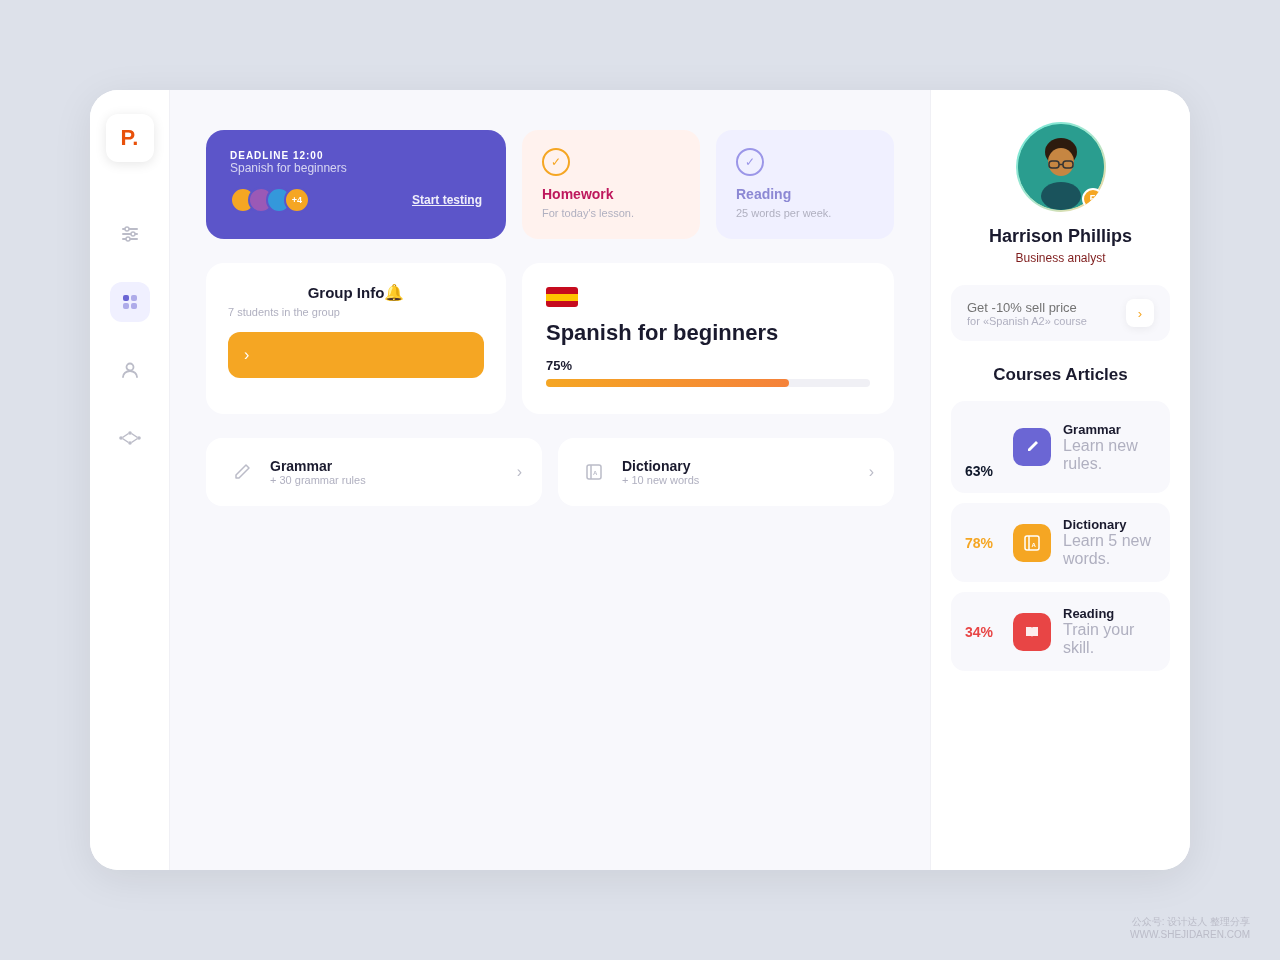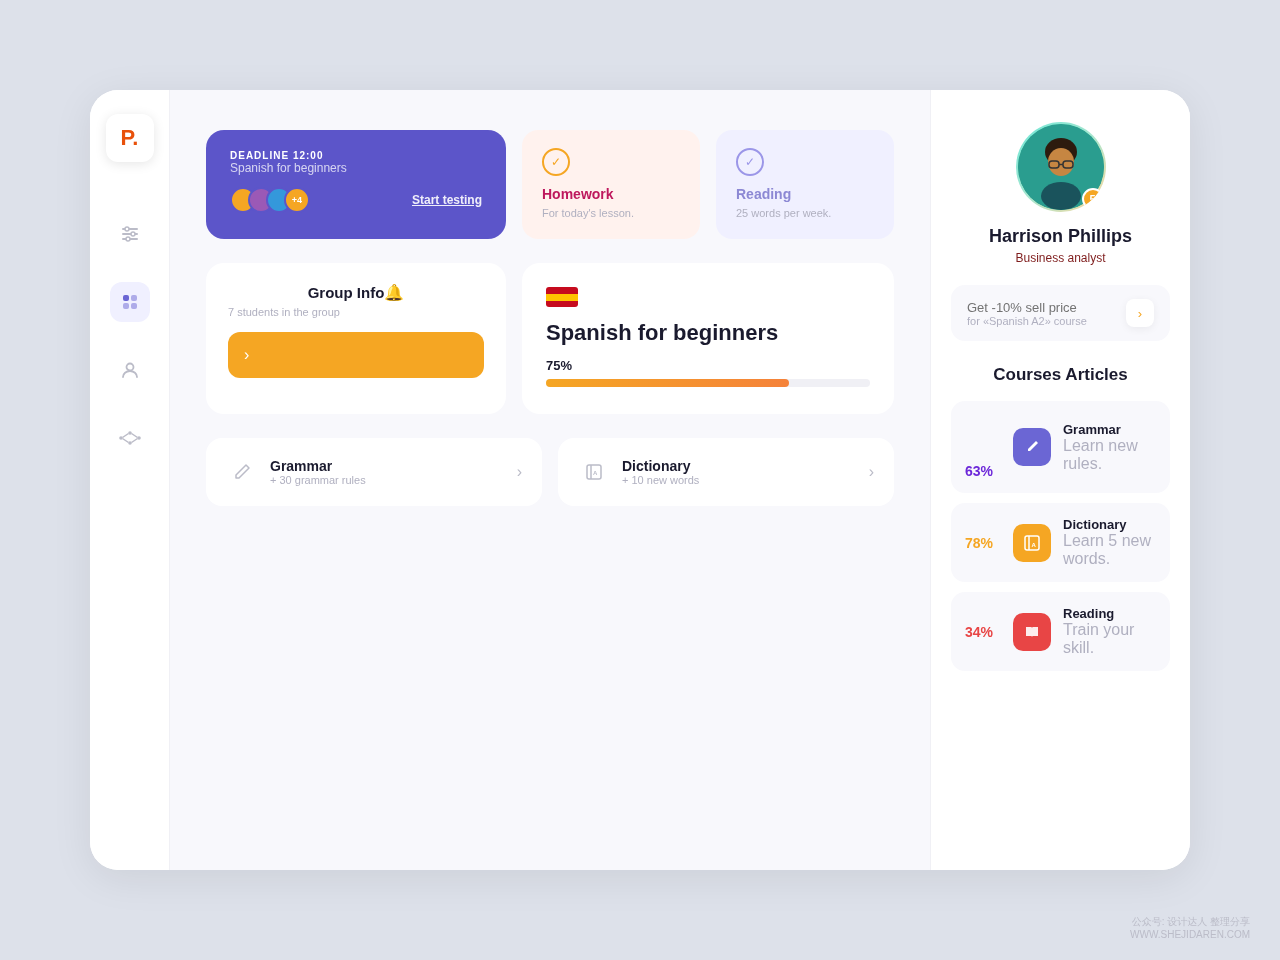--- a/index.html
+++ b/index.html
@@ -461,21 +461,21 @@
       align-items: center;
       gap: 12px;
       margin-bottom: 10px;
     }
     .course-percent {
       font-size: 14px;
       font-weight: 700;
       width: 36px;
       flex-shrink: 0;
     }
-    .course-percent.purple { color: #6d28d9; margin-top: 48px; }
+    .course-percent.purple { color: #0f172a; margin-top: 48px; }
     .course-percent.orange { color: #f5a623; }
     .course-percent.red { color: #e84545; }
     .course-icon-box {
       width: 38px;
       height: 38px;
       border-radius: 10px;
       display: flex;
       align-items: center;
       justify-content: center;
       font-size: 18px;

